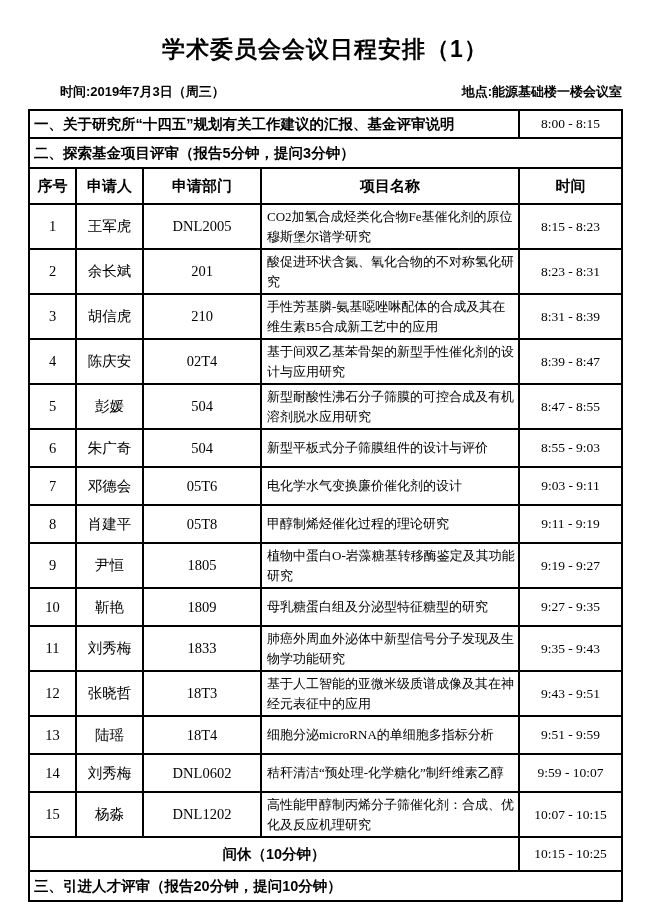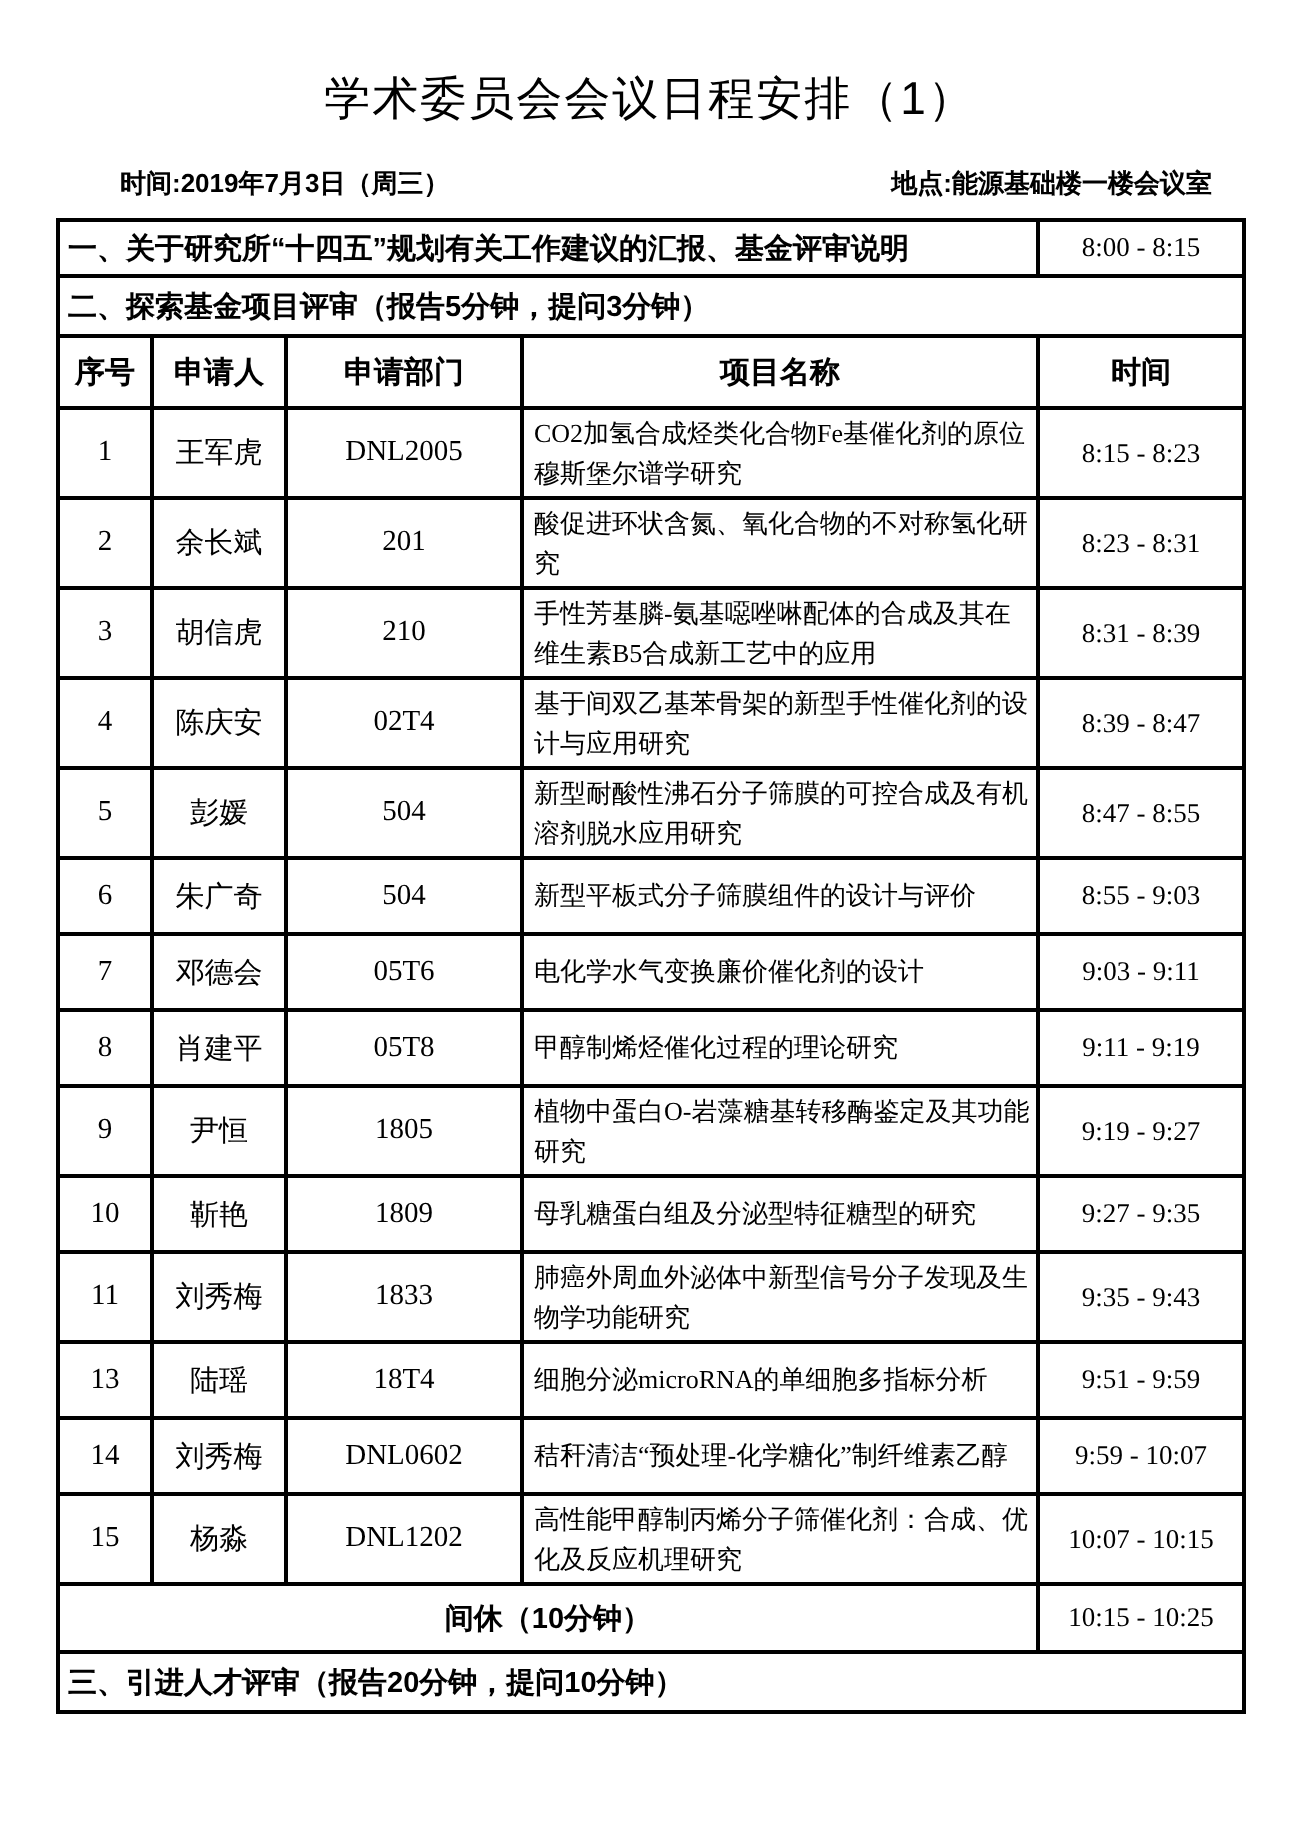--- a/index.html
+++ b/index.html
@@ -8,30 +8,30 @@
     width: 650px; height: 919px;
     background: #ffffff; color: #000;
     font-family: "Liberation Serif", "DejaVu Serif", serif;
     overflow: hidden;
   }
   .page { padding: 34px 28px 0 28px; }
 
   .doc-title {
     text-align: center;
     font-family: "Liberation Sans", "DejaVu Sans", sans-serif;
-    font-weight: normal;
+    font-weight: bold;
     font-size: 23px;
     letter-spacing: 1px;
     margin: 0 0 18px 0;
   }
   .meta-row {
     display: flex; justify-content: space-between; align-items: baseline;
     font-family: "Liberation Sans", "DejaVu Sans", sans-serif;
     font-weight: bold; font-size: 13px;
-    margin: 0 16px 8px 0;
+    margin: 0 0 8px 0;
     padding-left: 32px;
   }
 
   table.schedule {
     border-collapse: collapse; table-layout: fixed;
     width: 593px;
   }
   .schedule td, .schedule th {
     border: 2px solid #000;
     vertical-align: middle;
@@ -180,20 +180,27 @@
         <td class="time-cell">9:27 - 9:35</td>
       </tr>
       <tr>
         <td class="num-cell">11</td>
         <td class="name-cell">刘秀梅</td>
         <td class="dept-cell">1833</td>
         <td class="proj-cell">肺癌外周血外泌体中新型信号分子发现及生物学功能研究</td>
         <td class="time-cell">9:35 - 9:43</td>
       </tr>
       <tr>
+        <td class="num-cell">12</td>
+        <td class="name-cell">张晓哲</td>
+        <td class="dept-cell">18T3</td>
+        <td class="proj-cell">基于人工智能的亚微米级质谱成像及其在神经元表征中的应用</td>
+        <td class="time-cell">9:43 - 9:51</td>
+      </tr>
+      <tr>
         <td class="num-cell">13</td>
         <td class="name-cell">陆瑶</td>
         <td class="dept-cell">18T4</td>
         <td class="proj-cell">细胞分泌microRNA的单细胞多指标分析</td>
         <td class="time-cell">9:51 - 9:59</td>
       </tr>
       <tr>
         <td class="num-cell">14</td>
         <td class="name-cell">刘秀梅</td>
         <td class="dept-cell">DNL0602</td>

